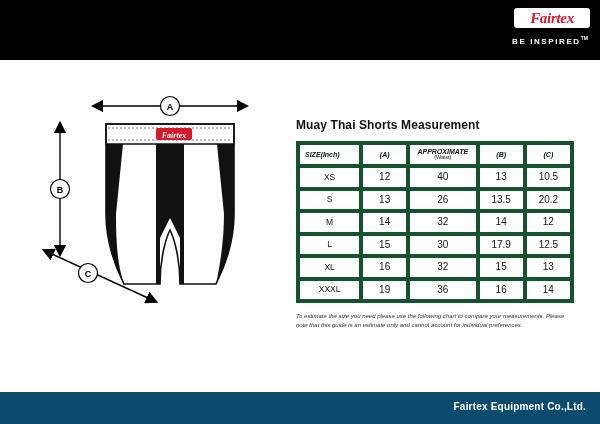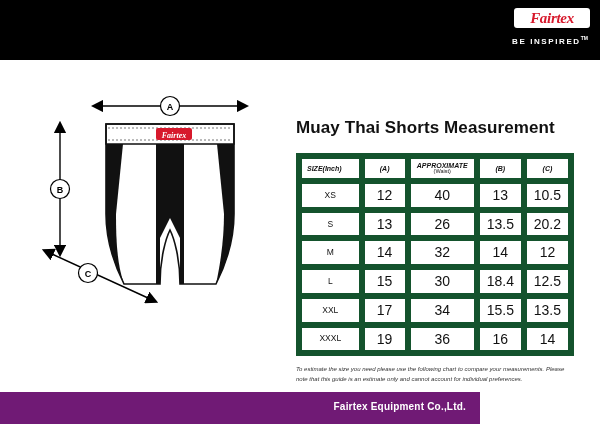--- a/index.html
+++ b/index.html
@@ -48,66 +48,66 @@
     font-weight:bold;
     letter-spacing:1.6px;
     margin-top:7px;
     text-align:right;
     padding-right:2px;
   }
   .brand-tag sup { font-size:5px; letter-spacing:0; }
 
   
   .bottombar {
-    position:absolute; left:0; bottom:0; width:480px; height:32px;
-    background:#701a75;
+    position:absolute; left:0; bottom:0; width:600px; height:32px;
+    background:#0c4a6e;
     text-align:center;
   }
   .bottombar .company {
     position:absolute; right:14px; top:9px;
     color:#ffffff; font-size:10px; font-weight:bold;
     letter-spacing:0.2px;
   }
 
   
   .diagram {
     position:absolute; left:20px; top:88px; width:260px; height:230px;
   }
   .diagram svg { display:block; }
 
   
   .content {
     position:absolute; left:296px; top:118px; width:290px;
   }
   .title {
-    font-size:17px; font-weight:bold; color:#111;
-    margin:0 0 15px 0; letter-spacing:0.1px;
+    font-size:12px; font-weight:bold; color:#111;
+    margin:0 0 9px 0; letter-spacing:0.1px;
   }
   table.sizes {
     border-collapse:collapse;
     width:278px;
     font-size:8px;
     color:#111;
   }
   table.sizes th, table.sizes td {
-    border:6px solid #14532d;
+    border:4px solid #14532d;
     text-align:center;
     padding:4px 2px;
     font-weight:normal;
     line-height:1.05;
   }
   table.sizes thead th {
     font-weight:bold;
     font-size:7px;
     padding:3px 1px;
     font-style:italic;
   }
   table.sizes thead th.sizecol { text-align:left; padding-left:5px; }
   table.sizes thead th .sub { font-weight:normal; font-size:5.5px; display:block; font-style:normal; }
-  table.sizes tbody td { font-size:14px; }
+  table.sizes tbody td { font-size:10px; }
   table.sizes tbody td.size { font-size:8.5px; }
   col.c1 { width:64px; }
   col.c2 { width:48px; }
   col.c3 { width:70px; }
   col.c4 { width:48px; }
   col.c5 { width:48px; }
 
   .note {
     margin-top:9px;
     font-size:6px;
@@ -222,29 +222,29 @@
           <td class="size">M</td>
           <td>14</td>
           <td>32</td>
           <td>14</td>
           <td>12</td>
         </tr>
         <tr>
           <td class="size">L</td>
           <td>15</td>
           <td>30</td>
-          <td>18.4</td>
+          <td>17.9</td>
           <td>12.5</td>
         </tr>
         <tr>
-          <td class="size">XXL</td>
-          <td>17</td>
-          <td>34</td>
-          <td>15.5</td>
-          <td>13.5</td>
+          <td class="size">XL</td>
+          <td>16</td>
+          <td>32</td>
+          <td>15</td>
+          <td>13</td>
         </tr>
         <tr>
           <td class="size">XXXL</td>
           <td>19</td>
           <td>36</td>
           <td>16</td>
           <td>14</td>
         </tr>
       </tbody>
     </table>

